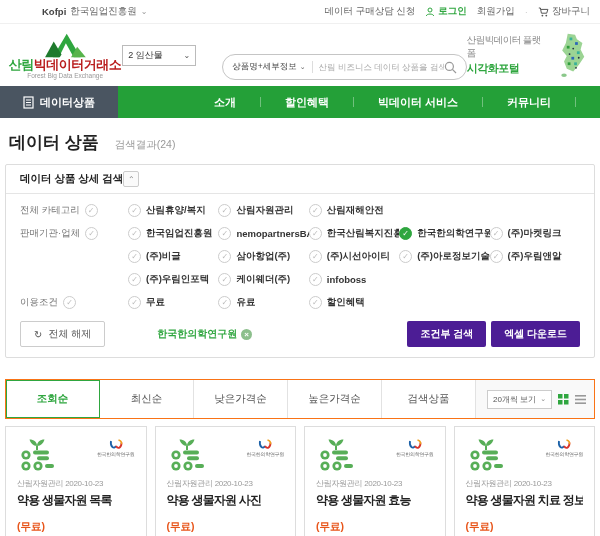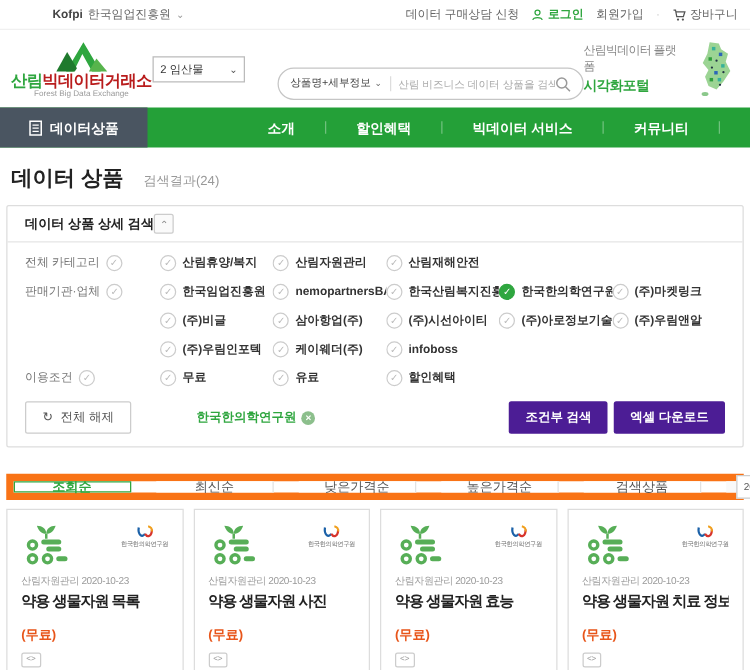--- a/index.html
+++ b/index.html
@@ -79,21 +79,21 @@
   .refresh-ic { font-size:10px; color:#555; }
   .tag { margin-left:52px; display:flex; align-items:center; gap:4px; color:#2FA63F;
     font-weight:bold; font-size:10px; cursor:default; }
   .tag-x { width:11px; height:11px; border-radius:50%; background:#8CBF8C; color:#fff; font-size:8px;
     line-height:11px; display:flex; align-items:center; justify-content:center; cursor:pointer; }
   .fbtns { margin-left:auto; display:flex; gap:5px; }
   .btn-green { background:#4c1d95; color:#fff; font-size:10px; font-weight:bold; padding:6px 13px;
     border:none; border-radius:2px; cursor:pointer; font-family:inherit; white-space:nowrap; }
 
   
-  .sortbar { margin:21px 5px 0; height:21px; border:6px solid #f97316; display:flex; align-items:stretch;gap:20px; }
+  .sortbar { margin:21px 5px 0; height:40px; border:1px solid #f97316; display:flex; align-items:stretch; }
   .tab { flex:0 0 94px; display:flex; align-items:center; justify-content:center; font-size:10.5px;
     color:#555; border-right:1px solid #e2e2e2; cursor:pointer; background:#fff; }
   .tab.active { color:#2FA63F; font-weight:bold; outline:1px solid #2FA63F; outline-offset:-1px; }
   .sort-ctrl { flex:1; display:flex; align-items:center; justify-content:flex-end; gap:6px;
     background:#f9f9f9; padding:0 8px; }
   .pp-select { background:#fff; border:1px solid #ccc; font-size:8px; color:#555; padding:3px 5px;
     display:flex; align-items:center; gap:4px; cursor:pointer; white-space:nowrap; }
   .pp-select .chev { font-size:7px; color:#888; }
   .view-ic { cursor:pointer; display:flex; }
 

